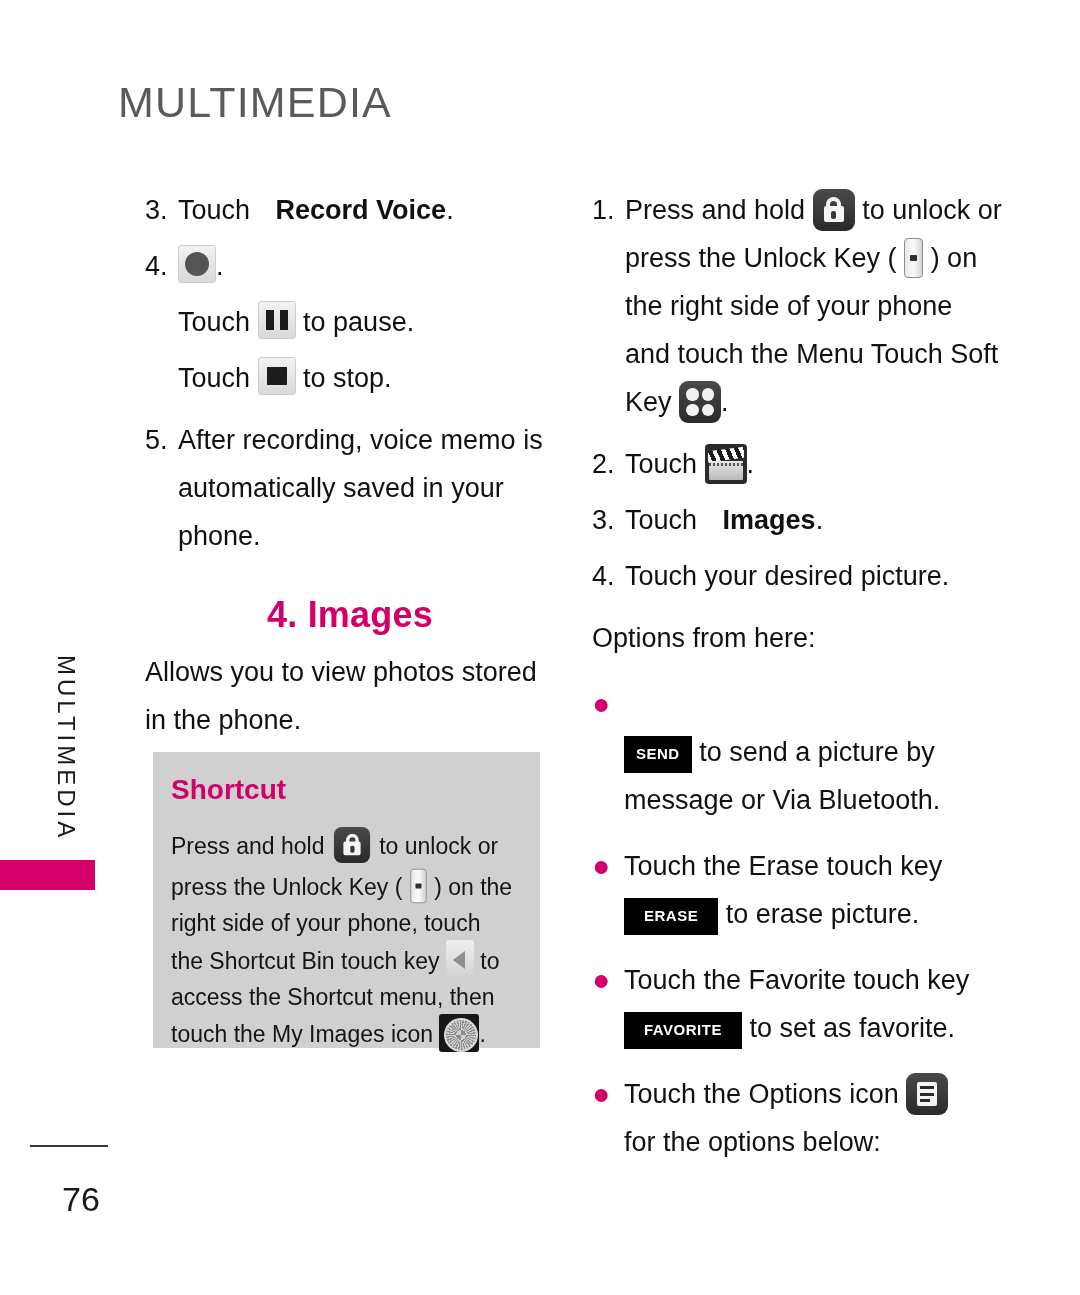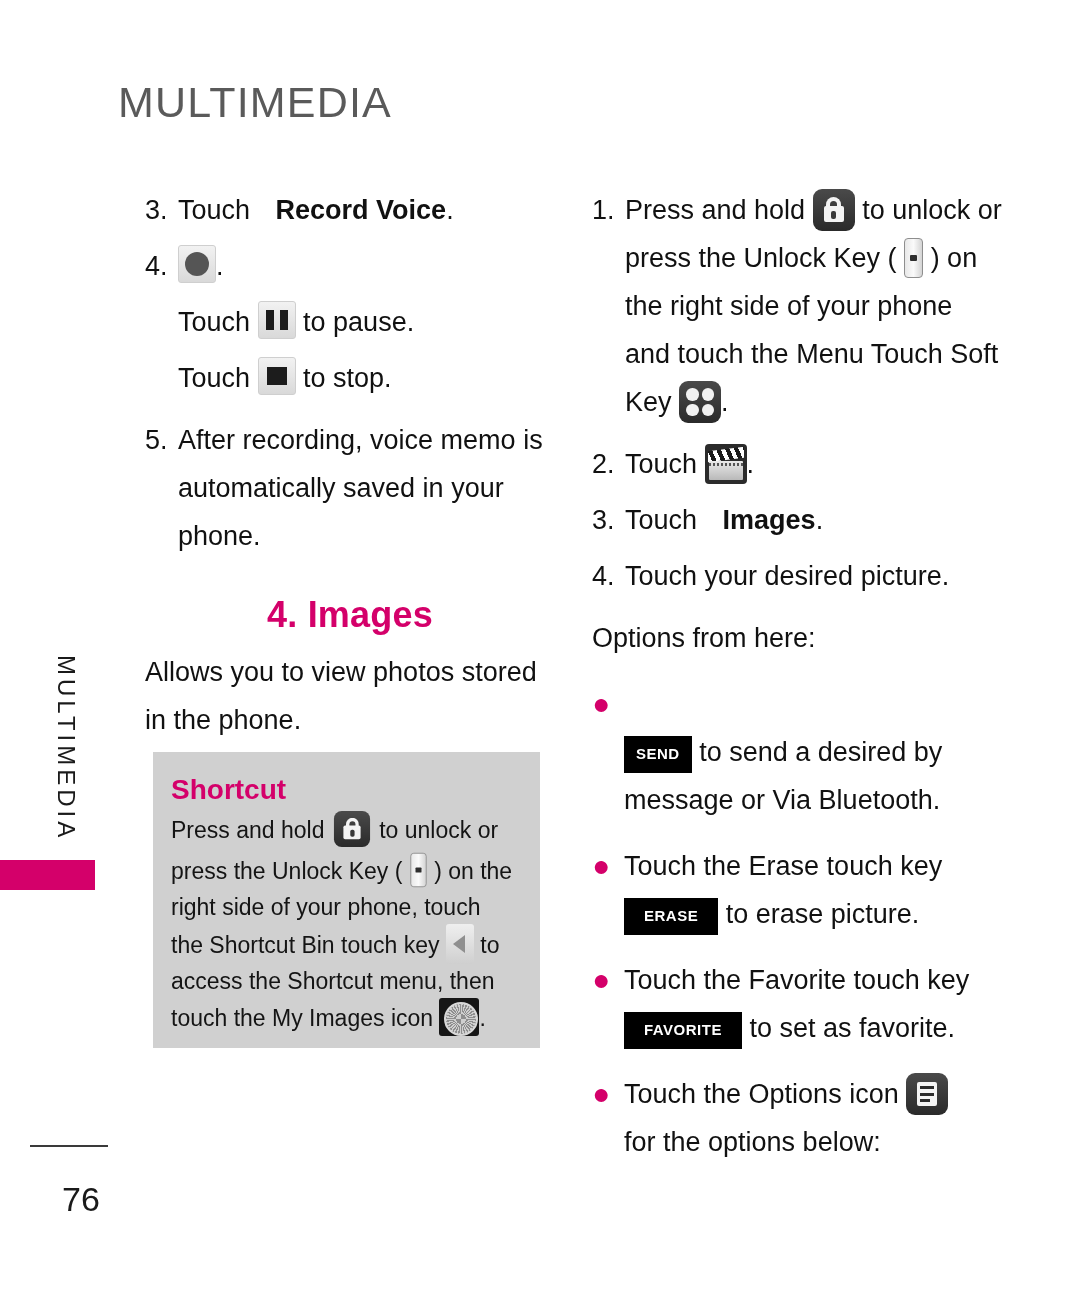--- a/index.html
+++ b/index.html
@@ -230,21 +230,21 @@
     position: absolute;
     left: 153px; top: 752px;
     width: 387px; height: 296px;
     background: #d0d0d0;
     padding: 22px 22px 0 18px;
   }
   .shortcut-title {
     color: #d4006a;
     font-size: 28px;
     font-weight: 700;
-    margin-bottom: 2px;
+    margin-bottom: 18px;
   }
   .shortcut-body {
     font-size: 23px;
     line-height: 34px;
     color: #141414;
   }
   .shortcut-body .plate, .shortcut-body .dark { transform: scale(.86); }
   .shortcut-body .ukey { transform: scale(.86); }
 
   
@@ -371,21 +371,21 @@
 
   <div class="num-item sp-top-1">
     <span class="num">4.</span>
     <span class="num-body">Touch your desired picture.</span>
   </div>
 
   <div class="line sp-top-2">Options from here:</div>
 
   <div class="bullet-item">
     <span class="bullet-dot">●</span>
-    <span class="bullet-body"><br><span class="keychip">SEND</span><span> to send a desired by message or Via Bluetooth.</span></span>
+    <span class="bullet-body"><br><span class="keychip">SEND</span><span> to send a picture by message or Via Bluetooth.</span></span>
   </div>
 
   <div class="bullet-item">
     <span class="bullet-dot">●</span>
     <span class="bullet-body"><span>Touch the Erase touch key</span><br><span class="keychip wide">ERASE</span><span> to erase picture.</span></span>
   </div>
 
   <div class="bullet-item">
     <span class="bullet-dot">●</span>
     <span class="bullet-body"><span>Touch the Favorite touch key</span><br><span class="keychip wide">FAVORITE</span><span> to set as favorite.</span></span>

